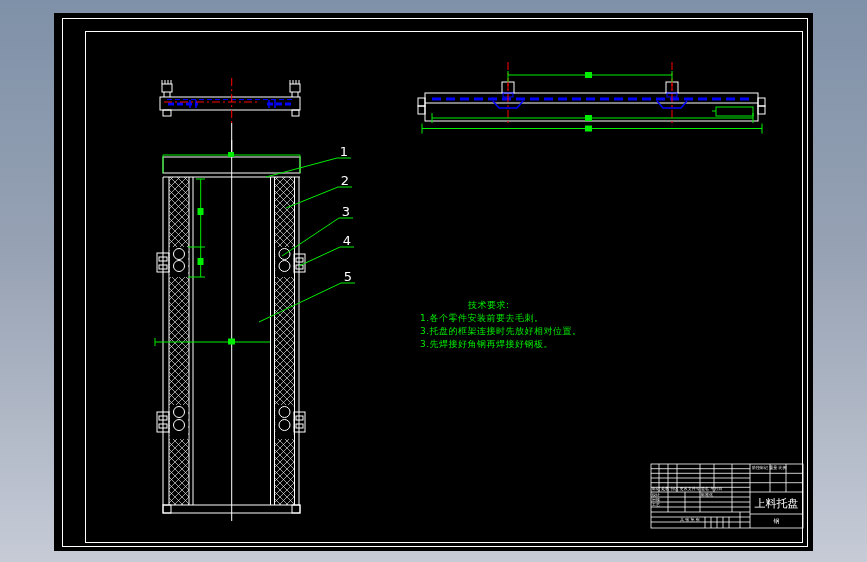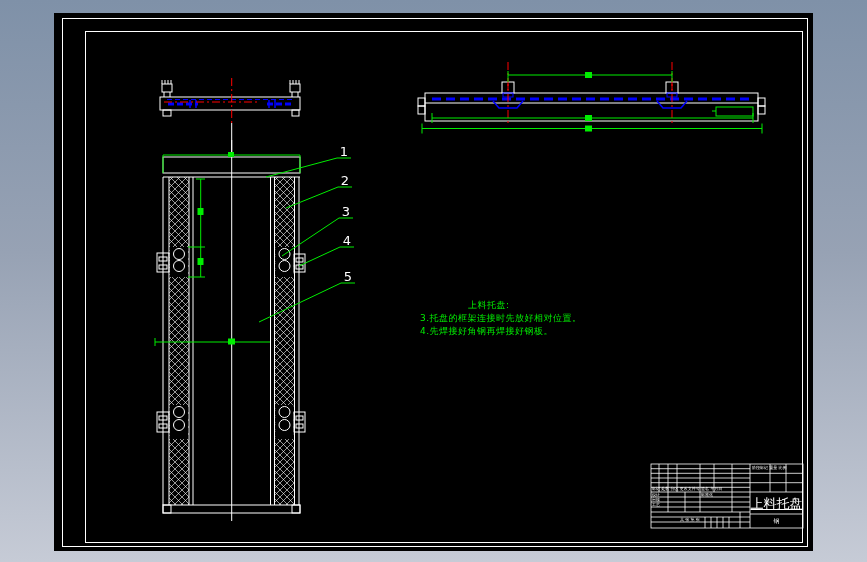--- a/index.html
+++ b/index.html
@@ -10,21 +10,21 @@
     font-family:"DejaVu Sans",sans-serif;
   }
   .paper{position:absolute;left:54px;top:13px;width:759px;height:538px;background:#000;}
   .frame-outer{position:absolute;left:62px;top:18px;width:746px;height:529px;border:1px solid #fff;}
   .frame-inner{position:absolute;left:85px;top:31px;width:718px;height:512px;border:1px solid #fff;}
   svg.linework{position:absolute;left:0;top:0;width:867px;height:562px;}
   .notes{position:absolute;left:420px;top:299px;color:#00ee00;font-size:9px;line-height:13px;white-space:nowrap;letter-spacing:0.5px;}
   .notes .notes-title{text-indent:48px;}
   .tb-text{position:absolute;color:#fff;white-space:nowrap;line-height:1;}
   .tb-4{font-size:4px;}
-  .tb-name{left:750px;top:493px;width:53px;height:20px;display:flex;align-items:center;justify-content:center;font-size:13px;text-decoration:underline;}
+  .tb-name{left:750px;top:493px;width:53px;height:20px;display:flex;align-items:center;justify-content:center;font-size:11px;}
   .tb-mat{left:750px;top:514px;width:53px;height:14px;display:flex;align-items:center;justify-content:center;font-size:6px;}
 </style>
 </head>
 <body>
 
 <div class="screen">
   <div class="paper"></div>
   <div class="frame-outer"></div>
   <div class="frame-inner"></div>
 
@@ -191,23 +191,24 @@
       <path d="M659,464 V492 M668,464 V492 M677,464 V492 M700,464 V492 M714,464 V492 M732,464 V492"></path>
       <path d="M668,492 V512 M685,492 V512 M700,492 V512 M732,492 V512"></path>
       <path d="M705,517 V528 M711,517 V528 M717,517 V528 M723,517 V528 M729,517 V528 M740,512 V528"></path>
       <path d="M750,464 V528"></path>
       <path d="M770,464 V492 M786,464 V492"></path>
       <path d="M750,473.3 H803 M750,482.7 H803 M750,514 H803"></path>
     </g>
   </svg>
 
   <div class="notes">
-    <div class="notes-title">上料托盘:</div>
+    <div class="notes-title">技术要求:</div>
+    <div>1.各个零件安装前要去毛刺。</div>
     <div>3.托盘的框架连接时先放好相对位置。</div>
-    <div>4.先焊接好角钢再焊接好钢板。</div>
+    <div>3.先焊接好角钢再焊接好钢板。</div>
   </div>
 
   <div>
     <span class="tb-text tb-4" style="left:652px;top:487px;">标记 处数 分区 更改文件号 签名 年月日</span>
     <span class="tb-text tb-4" style="left:652px;top:493px;">设计</span>
     <span class="tb-text tb-4" style="left:652px;top:498px;">审核</span>
     <span class="tb-text tb-4" style="left:652px;top:503px;">工艺</span>
     <span class="tb-text tb-4" style="left:701px;top:493px;">标准化</span>
     <span class="tb-text tb-4" style="left:752px;top:466px;">阶段标记 重量 比例</span>
     <span class="tb-text tb-4" style="left:680px;top:518px;">共 张 第 张</span>

